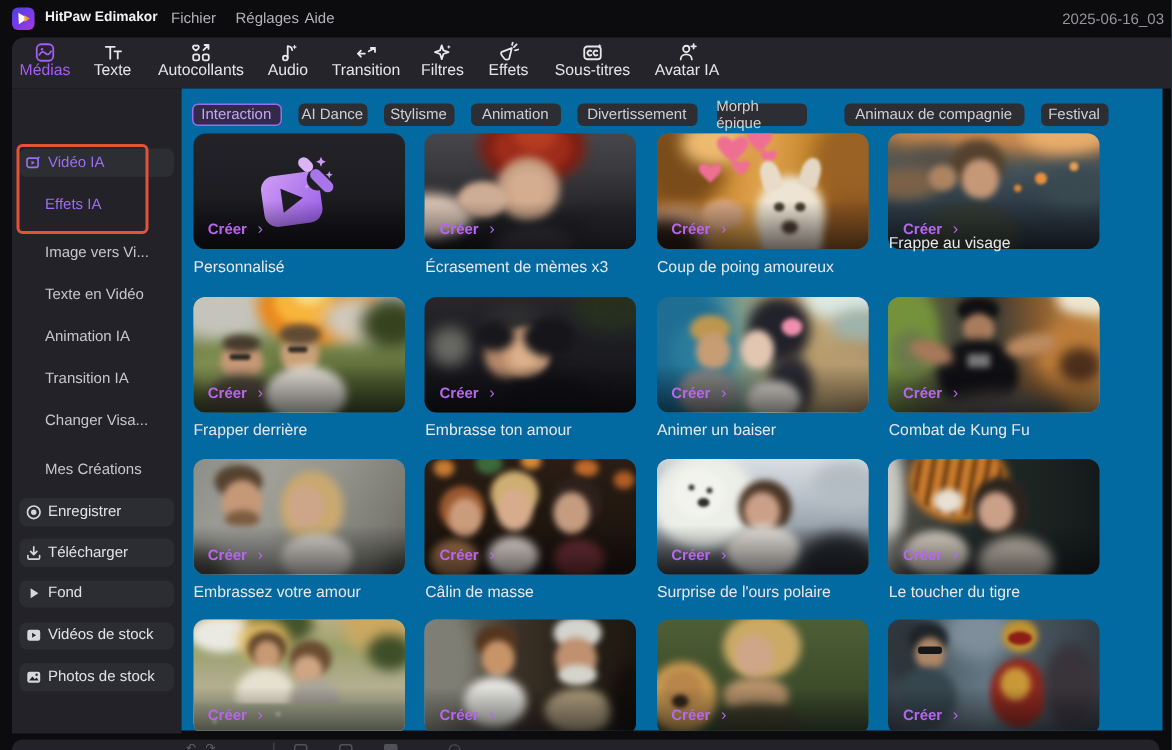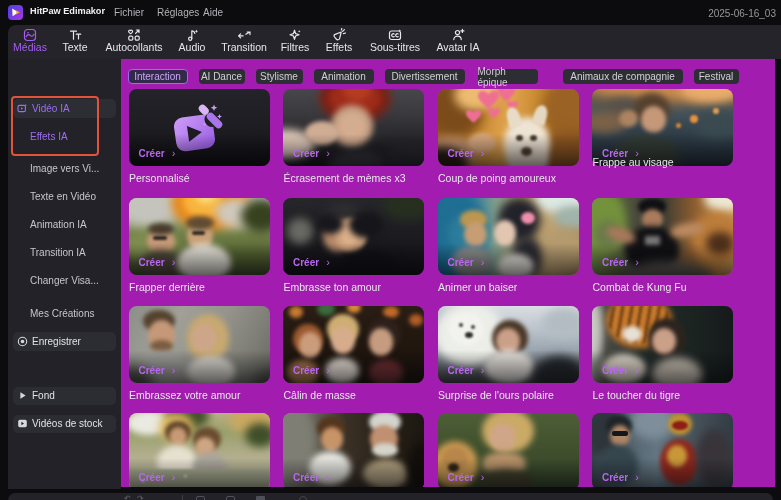--- a/index.html
+++ b/index.html
@@ -9,21 +9,21 @@
 #date{right:5px;top:8px;font-size:10px;color:#96969c}
 #toolbar{left:8px;top:25px;width:773px;height:33.5px;background:#25242a;border-radius:8px 0 0 0}
 .tb{position:absolute;top:28px;text-align:center;color:#e6e6e9;font-size:10.5px;width:90px}
 .tb svg{display:block;margin:0 auto -1px}
 .tb.sel{color:#a55ef2}
 #sidebar{left:8px;top:58.5px;width:112.5px;height:430.5px;background:#232228}
 .sideitem{left:5px;width:103px;height:18.5px;border-radius:5px;background:#2c2c33;display:flex;align-items:center;color:#e2e2e6;font-size:10px}
 .sideitem svg{margin:0 4px 0 4px;flex:none}
 .subitem{left:22px;font-size:10px;color:#c6c6cb}
 #redbox{left:2.5px;top:37.5px;width:84px;height:56px;border:2px solid #e3533a;border-radius:4px;z-index:5}
-#content{left:120.5px;top:58.5px;width:654.5px;height:428px;background:#a21caf;overflow:hidden}
+#content{left:120.5px;top:58.5px;width:654.5px;height:428px;background:#0369a1;overflow:hidden}
 .chip{position:absolute;top:10.5px;height:15px;border-radius:4px;background:#2d2d34;color:#d0d0d4;font-size:10px;display:flex;align-items:center;justify-content:center;box-sizing:border-box}
 .chip.sel{background:#33294a;border:1px solid #9c6cf0;color:#c7a6f2}
 .card{position:absolute;width:141px;height:77px;border-radius:8px;overflow:hidden;background:#222}
 .card div{position:absolute}
 .ov{left:0;right:0;bottom:0;height:42%;background:linear-gradient(180deg,transparent,rgba(5,5,8,.6));border-radius:0}
 .creer{left:10px;bottom:7px;font-size:10px;font-weight:bold;color:#b866ee;z-index:3;position:absolute}
 .creer i{font-style:normal;margin-left:7px;font-weight:normal;font-size:11px}
 .lbl{position:absolute;font-size:10.5px;color:#e8e8ea}
 .blob{position:absolute;border-radius:50%}
 #botbar{left:8px;top:493px;width:765px;height:7px;background:#222228;border-radius:8px 8px 0 0}
@@ -92,27 +92,36 @@
   <div class="abs subitem" style="top:104.5px">Image vers Vi...</div>
   <div class="abs subitem" style="top:132.5px">Texte en Vidéo</div>
   <div class="abs subitem" style="top:160.5px">Animation IA</div>
   <div class="abs subitem" style="top:188.5px">Transition IA</div>
   <div class="abs subitem" style="top:216.5px">Changer Visa...</div>
   <div class="abs subitem" style="top:249px">Mes Créations</div>
   <div class="abs sideitem" style="top:273.5px"><svg width="11" height="11" viewBox="0 0 11 11">
         <circle cx="5.5" cy="5.5" r="4.2" stroke="#d8d8dc" stroke-width="1.1" fill="none" stroke-linecap="round" stroke-linejoin="round"></circle>
         <circle cx="5.5" cy="5.5" r="1.8" fill="#d8d8dc"></circle>
       </svg>Enregistrer</div>
+  <div class="abs sideitem" style="top:300.5px"><svg width="11" height="11" viewBox="0 0 11 11">
+        <path d="M5.5 1.5 v5 M3.4 4.6 L5.5 6.7 L7.6 4.6" stroke="#d8d8dc" stroke-width="1.1" fill="none" stroke-linecap="round" stroke-linejoin="round"></path>
+        <path d="M1.6 7.4 v1.4 a0.9 0.9 0 0 0 .9.9 h6 a0.9 0.9 0 0 0 .9-.9 V7.4" stroke="#d8d8dc" stroke-width="1.1" fill="none" stroke-linecap="round" stroke-linejoin="round"></path>
+      </svg>Télécharger</div>
   <div class="abs sideitem" style="top:328px"><svg width="11" height="11" viewBox="0 0 11 11">
         <path d="M3.4 2.2 L8.6 5.5 L3.4 8.8 Z" fill="#d8d8dc"></path>
       </svg>Fond</div>
   <div class="abs sideitem" style="top:356px"><svg width="11" height="11" viewBox="0 0 11 11">
         <rect x="1.2" y="1.8" width="8.6" height="7.4" rx="1.6" fill="#d8d8dc"></rect>
         <path d="M4.4 3.8 L7 5.5 L4.4 7.2 Z" fill="#232228"></path>
       </svg>Vidéos de stock</div>
+  <div class="abs sideitem" style="top:383.5px"><svg width="11" height="11" viewBox="0 0 11 11">
+        <rect x="1.2" y="1.8" width="8.6" height="7.4" rx="1.6" fill="#d8d8dc"></rect>
+        <path d="M2.4 7.6 L4.6 5 L6.2 6.8 L7.4 5.6 L8.8 7.6 Z" fill="#232228"></path>
+        <circle cx="7.4" cy="3.8" r="0.8" fill="#232228"></circle>
+      </svg>Photos de stock</div>
 </div>
 <div id="content" class="abs">
 <div class="chip sel" style="left:7px;width:60px">Interaction</div>
 <div class="chip" style="left:78px;width:46px">AI Dance</div>
 <div class="chip" style="left:135px;width:47px">Stylisme</div>
 <div class="chip" style="left:193px;width:60px">Animation</div>
 <div class="chip" style="left:264px;width:80px">Divertissement</div>
 <div class="chip" style="left:357px;width:60px">Morph épique</div>
 <div class="chip" style="left:442px;width:120px">Animaux de compagnie</div>
 <div class="chip" style="left:573px;width:45px">Festival</div>

